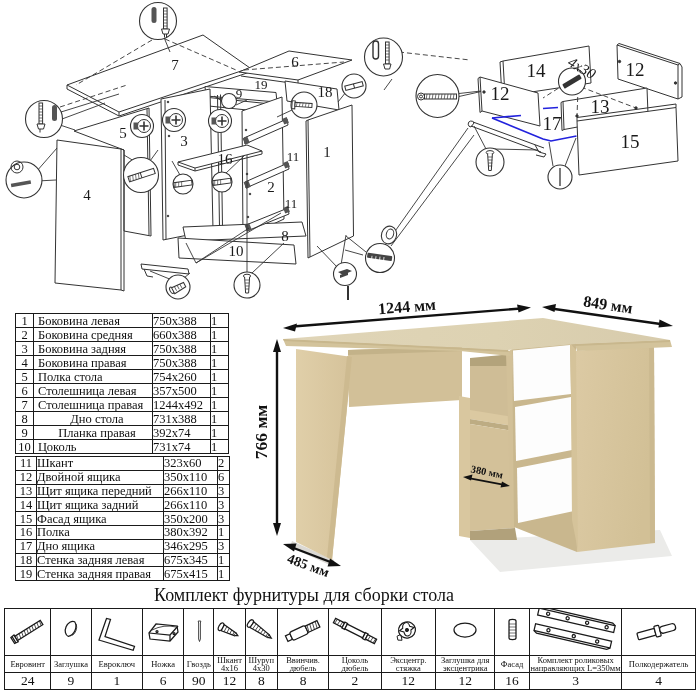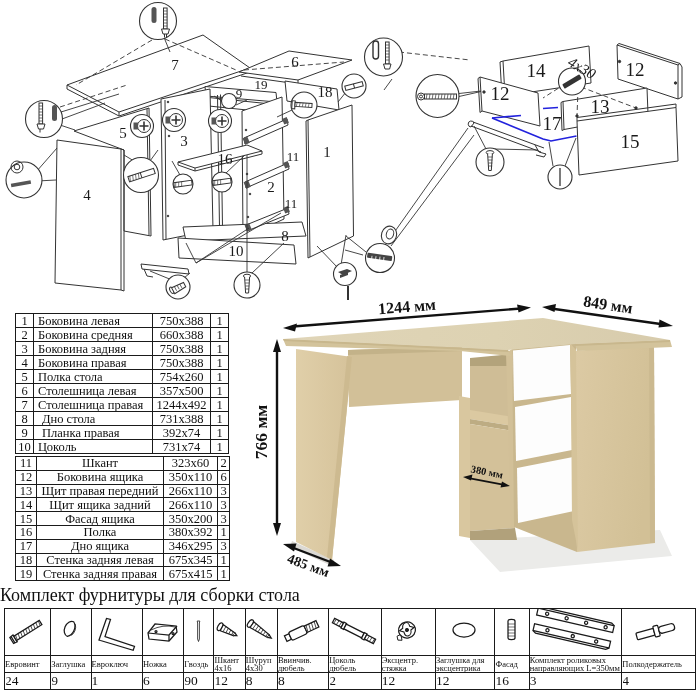--- a/index.html
+++ b/index.html
@@ -8,29 +8,29 @@
 #dwg{position:absolute;left:0;top:0;}
 table{border-collapse:collapse;table-layout:fixed;position:absolute;}
 td{border:1px solid #1a1a1a;padding:0;font-size:12.5px;line-height:12px;
    overflow:hidden;white-space:nowrap;color:#111;}
 #t1{left:15px;top:313px;width:213px;}
 #t1 td{height:13px;}
 #t2{left:15px;top:456px;width:214px;}
 #t2 td{height:12.8px;}
 .num{text-align:center;}
 .nm{padding-left:4px;font-family:Liberation Serif, serif;}
-.nm2{padding-left:8px;}
-.ctr{text-align:center;}
+.nm2{padding-left:8px;text-align:center;}
+.ctr{text-align:left;}
 #t3{left:4px;top:608px;width:692px;}
-#t3 td{text-align:left;vertical-align:middle;}
+#t3 td{text-align:center;vertical-align:middle;}
 #t3 .icn{height:46px;}
 #t3 .lbl{height:16px;font-size:8.5px;line-height:8px;white-space:normal;
   font-family:"Liberation Serif",serif;}
 #t3 .qty{height:16px;font-size:13.5px;border-radius:7px;}
-#title{position:absolute;left:0;top:585px;width:608px;
+#title{position:absolute;left:0;top:585px;width:608px;text-align:center;
   font-size:18px;color:#111;}
 </style>
 </head>
 <body>
 <div id="page">
 <div id="title">Комплект фурнитуры для сборки стола</div>
 
 <table id="t1">
 <colgroup>
         <col style="width:18px">
@@ -111,27 +111,27 @@
       </colgroup>
 <tbody>
         <tr>
           <td class="num">11</td>
           <td class="ctr">Шкант</td>
           <td class="ctr">323х60</td>
           <td class="ctr">2</td>
         </tr>
 <tr>
           <td class="num">12</td>
-          <td class="ctr">Боковина ящика</td>
+          <td class="ctr">Двойной ящика</td>
           <td class="ctr">350х110</td>
           <td class="ctr">6</td>
         </tr>
 <tr>
           <td class="num">13</td>
-          <td class="ctr">Щит правая передний</td>
+          <td class="ctr">Щит ящика передний</td>
           <td class="ctr">266х110</td>
           <td class="ctr">3</td>
         </tr>
 <tr>
           <td class="num">14</td>
           <td class="ctr">Щит ящика задний</td>
           <td class="ctr">266х110</td>
           <td class="ctr">3</td>
         </tr>
 <tr>

